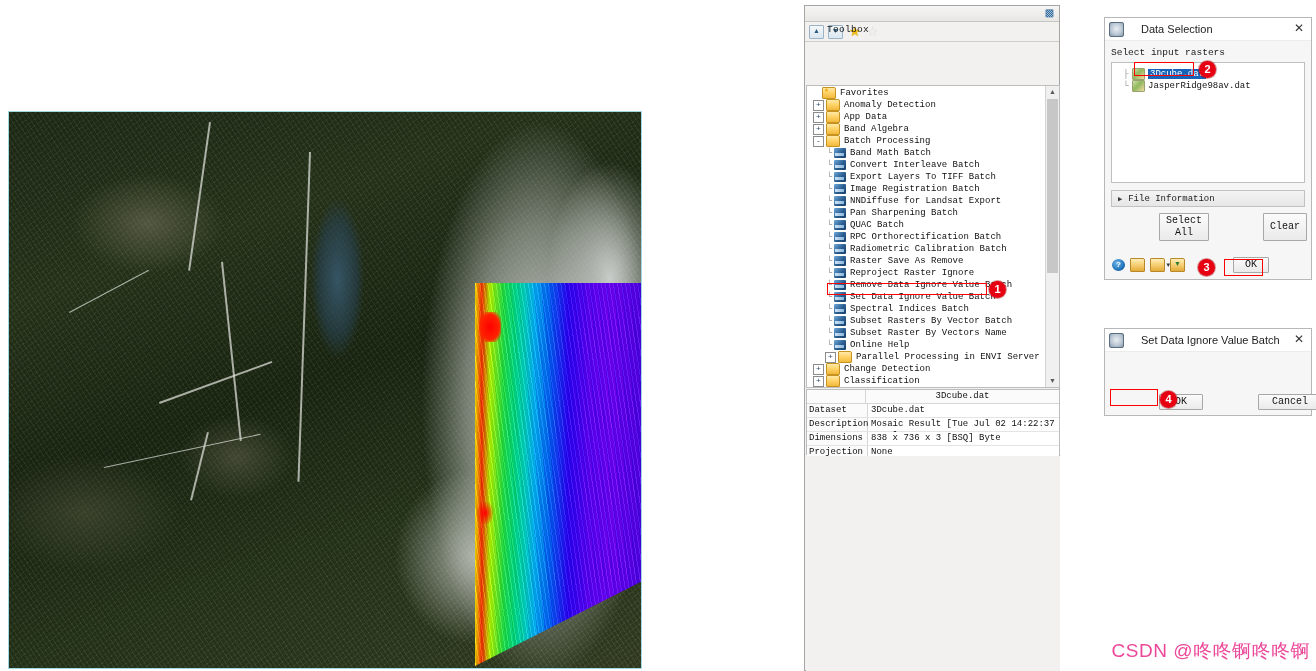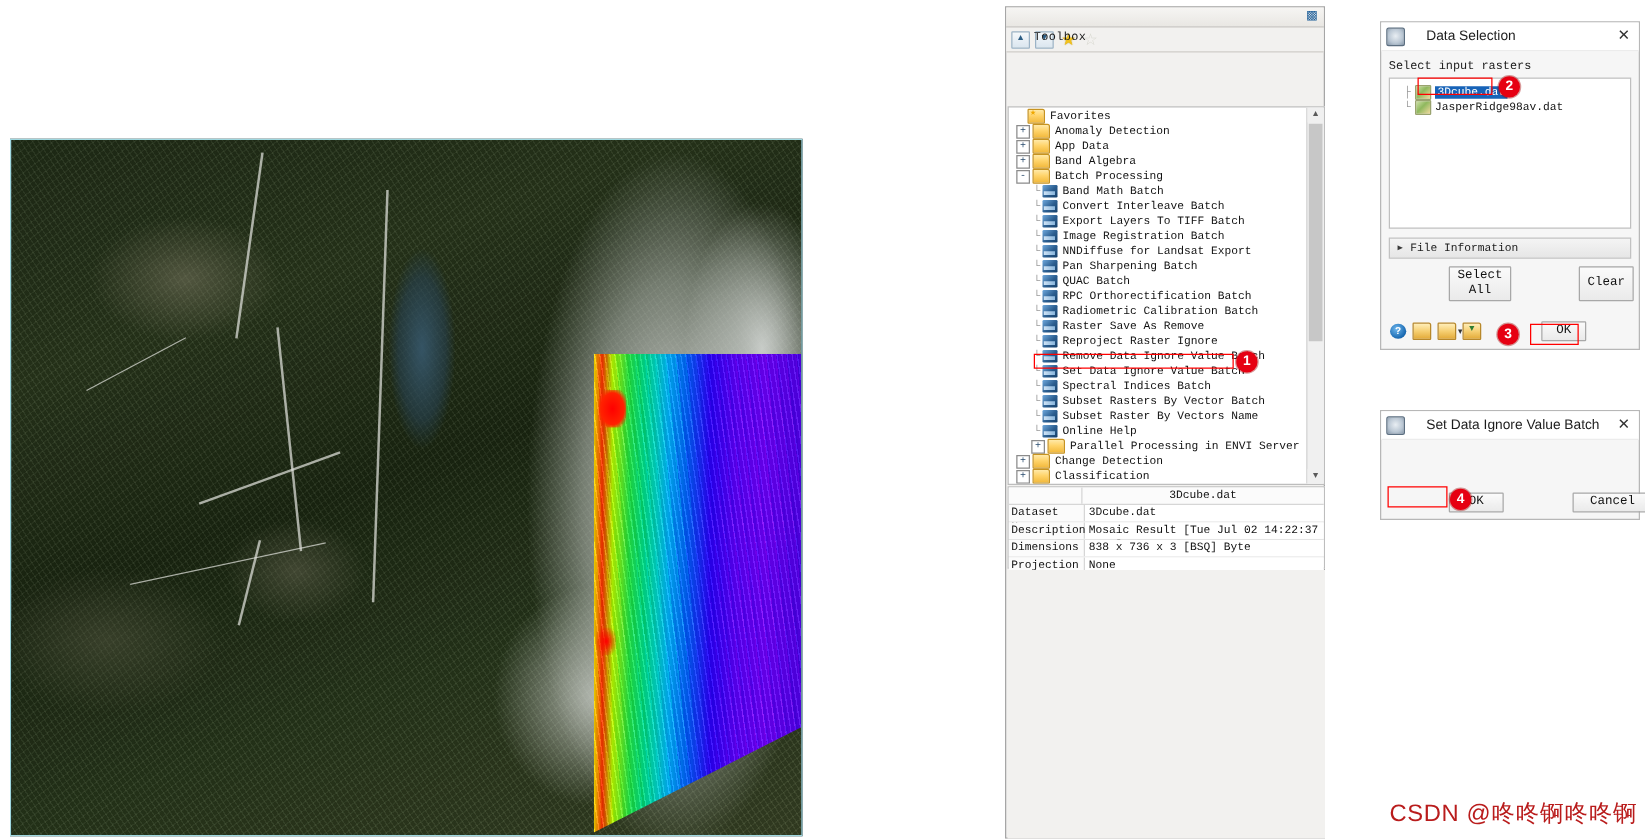--- a/index.html
+++ b/index.html
@@ -527,21 +527,21 @@
     text-align: center;
     box-shadow: 0 0 0 1px rgba(160,0,0,0.4);
   }
 
   
   #watermark {
     position: absolute;
     right: 6px; bottom: 7px;
     font-family: "Liberation Sans", sans-serif;
     font-size: 19px;
-    color: #b91c1c;
+    color: #ec4899;
     letter-spacing: 0.5px;
     white-space: nowrap;
   }
 </style>
 </head>
 <body>
 
 <div id="root">
 
   <div id="cube-view">

